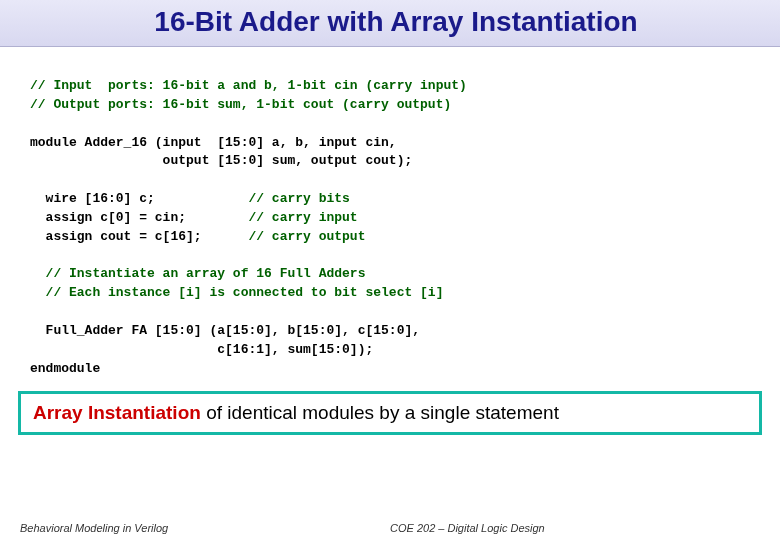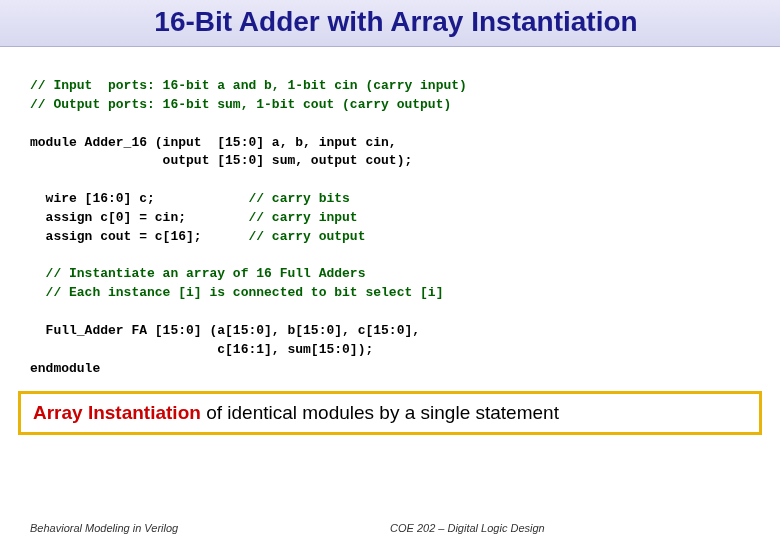--- a/index.html
+++ b/index.html
@@ -28,39 +28,39 @@
     font-family: Liberation Mono, monospace;
     font-size: 13px;
     font-weight: bold;
     line-height: 1.45;
     color: #000;
     white-space: pre;
   }
   .comment { color: #006000; }
   .callout {
     margin: 8px 18px 0 18px;
-    border: 3px solid #eab308;
+    border: 3px solid #14b8a6;
     padding: 8px 12px;
     font-family: Arial, sans-serif;
     font-size: 19px;
     color: #000;
   }
   .callout .phrase {
     color: #cc0000;
     font-weight: bold;
   }
   .footer {
     position: absolute;
     bottom: 0;
     left: 0;
     right: 0;
     display: flex;
     justify-content: space-between;
     align-items: center;
-    padding: 6px 30px;
+    padding: 6px 20px;
     font-size: 11px;
     font-style: italic;
     color: #333;
   }
   .footer .left { text-align: left; flex: 1; }
   .footer .center { text-align: left; flex: 1; }
   .footer .right { text-align: right; flex: 1; }
 </style>
 </head>
 <body>

